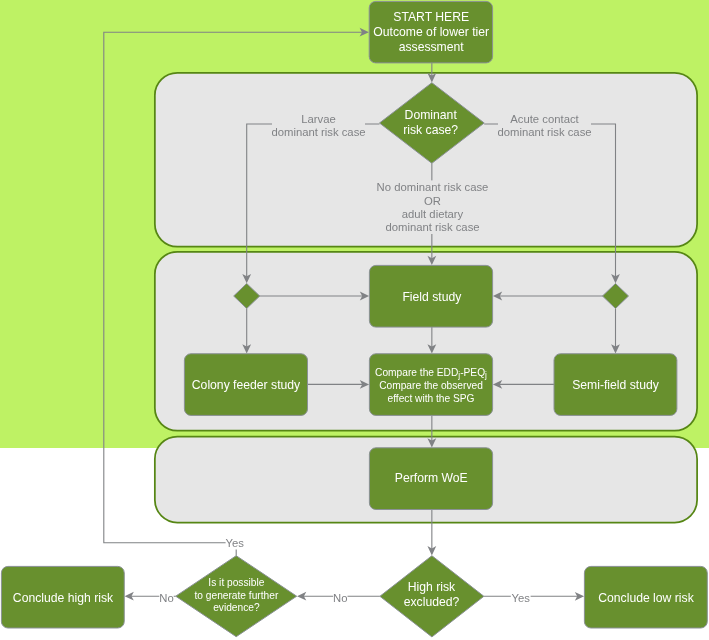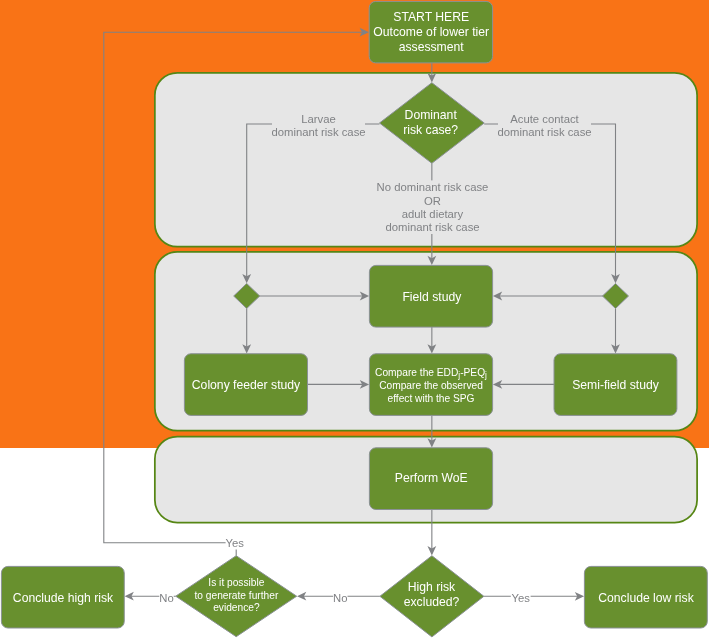--- a/index.html
+++ b/index.html
@@ -1,20 +1,20 @@
 <!DOCTYPE html>
 <html><head>
 <meta charset="utf-8">
 <style>
   html,body{margin:0;padding:0;background:#ffffff;}
   svg text{-webkit-font-smoothing:antialiased;}
   #stage{-webkit-font-smoothing:antialiased;will-change:transform;}
   body{width:709px;height:640px;overflow:hidden;
        font-family:"Liberation Sans",sans-serif;}
-  #stage{position:relative;width:709px;height:448px;background:#f97316;}
+  #stage{position:relative;width:709px;height:448px;background:#bef264;}
   svg#chart{position:absolute;left:0;top:0;width:709px;height:640px;}
   .grp{fill:#e6e6e6;stroke:#568614;stroke-width:1.75;}
   .node{fill:#68902e;stroke:#8a9195;stroke-width:1;}
   .dia{fill:#68902e;stroke:#8a9195;stroke-width:1;}
   .conn{stroke:#808285;stroke-width:1.1;fill:none;}
   .ntext{fill:#ffffff;font-size:12.2px;text-anchor:middle;
          font-family:"Liberation Sans",sans-serif;}
   .ntext-sm{fill:#ffffff;font-size:10.2px;text-anchor:middle;
          font-family:"Liberation Sans",sans-serif;}
   .ltext{fill:#808285;font-size:11.3px;text-anchor:middle;

